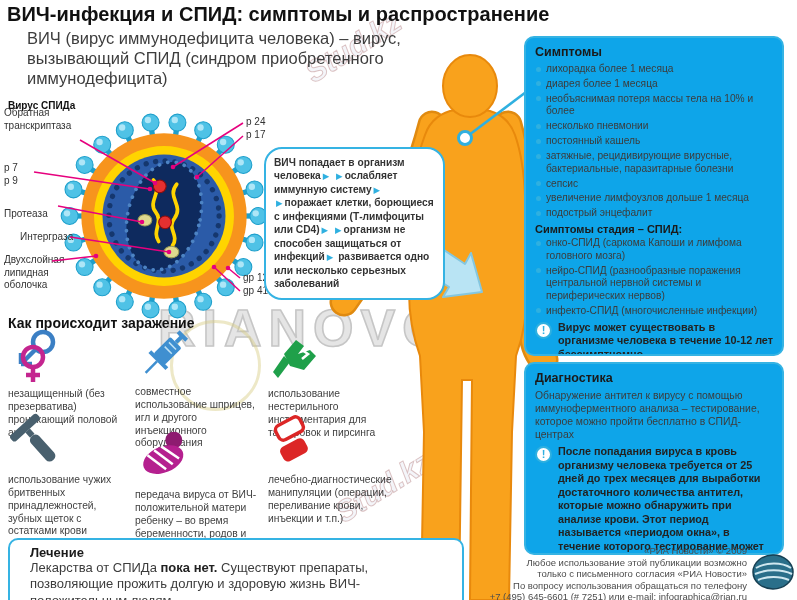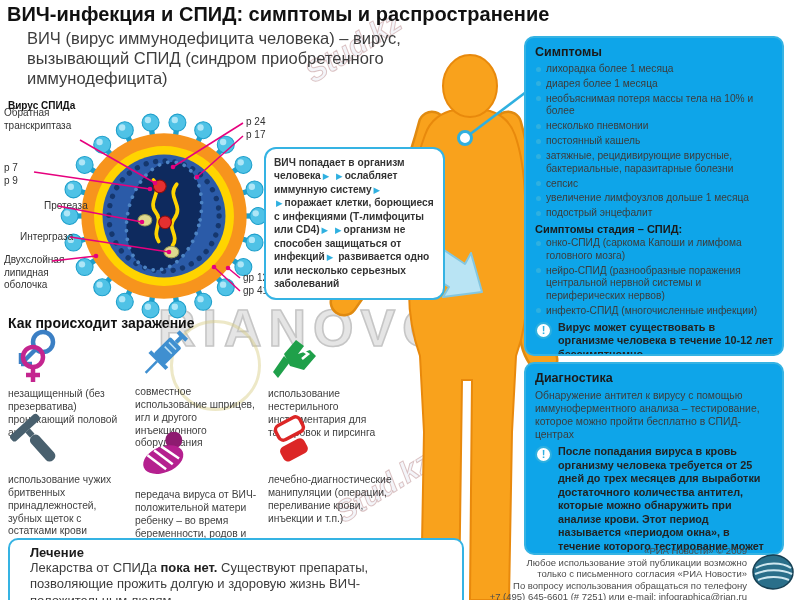--- a/index.html
+++ b/index.html
@@ -12,21 +12,21 @@
            color:rgba(200,205,225,.20);-webkit-text-stroke:1px rgba(160,90,90,.35);z-index:1;}
   .wm-circle{position:absolute;border:3px solid rgba(215,205,130,.45);border-radius:50%;z-index:1;}
   
   .title{position:absolute;left:7px;top:3px;font-size:20px;font-weight:bold;color:#111;z-index:6;}
   .subtitle{position:absolute;left:7px;top:29px;width:436px;font-size:16.5px;line-height:1.2;color:#3d3d3d;z-index:6;margin-left:20px;}
   .sec-h{position:absolute;font-weight:bold;color:#111;z-index:6;}
   
   .vlbl{position:absolute;font-size:10px;line-height:1.25;color:#333;z-index:6;}
   
   .callout{position:absolute;left:264px;top:147px;width:181px;box-sizing:border-box;padding:7px 8px;
-           background:#fff;border:2.5px solid #35b3e3;border-radius:12px;font-size:10.2px;font-weight:600;
+           background:#fff;border:2.5px solid #35b3e3;border-radius:18px;font-size:10.2px;font-weight:600;
            line-height:1.32;color:#333;z-index:7;}
   .arr{color:#2fb0e0;font-size:8.5px;margin:0 2px;}
   
   .panel{position:absolute;left:524px;width:260px;box-sizing:border-box;background:#0ea5e9;
          border:2.5px solid #35b3e3;border-radius:10px;padding:7px 9px 5px 9px;z-index:7;overflow:hidden;}
   .panel-title{font-size:12.5px;font-weight:bold;color:#1a1a1a;margin-bottom:4px;}
   .sym{display:flex;margin-bottom:2.5px;font-size:10.2px;line-height:1.22;color:#3c3c3c;}
   .blt{flex:0 0 auto;width:5px;height:5px;border-radius:50%;background:#2fb0e0;margin:3.5px 5px 0 1px;}
   .stage-h{font-size:11px;font-weight:bold;color:#1a1a1a;margin:3px 0 2.5px 0;}
   .warn{display:flex;margin-top:4px;}
@@ -165,21 +165,21 @@
     <circle cx="101" cy="106" r="6" fill="#E53030" stroke="#8E0E0E"></circle>
     <ellipse cx="82" cy="104" rx="6.5" ry="5.5" fill="#DFD98E" stroke="#9a9a55"></ellipse>
     <ellipse cx="107" cy="134" rx="7" ry="5.5" fill="#DFD98E" stroke="#9a9a55"></ellipse>
   </svg>
 
   <div class="vlbl" style="left:4px;top:107px;width:92px;">Обратная транскриптаза</div>
   <div class="vlbl" style="left:246px;top:116px;">p 24</div>
   <div class="vlbl" style="left:246px;top:129px;">p 17</div>
   <div class="vlbl" style="left:4px;top:162px;">p 7</div>
   <div class="vlbl" style="left:4px;top:175px;">p 9</div>
-  <div class="vlbl" style="left:4px;top:200px;margin-left:40px;">Протеаза</div>
+  <div class="vlbl" style="left:4px;top:208px;">Протеаза</div>
   <div class="vlbl" style="left:12px;top:231px;margin-left:8px;">Интергрaза</div>
   <div class="vlbl" style="left:4px;top:254px;width:66px;">Двухслойная липидная оболочка</div>
   <div class="vlbl" style="left:243px;top:272px;">gp 120</div>
   <div class="vlbl" style="left:243px;top:285px;">gp 41</div>
 
   <svg class="lay" width="797" height="600" style="z-index:6;">
     <g stroke="#e6007e" stroke-width="1.5">
       <line x1="80" y1="140" x2="155" y2="183"></line>
       <line x1="243" y1="123" x2="173" y2="167"></line>
       <line x1="243" y1="136" x2="197" y2="177"></line>

